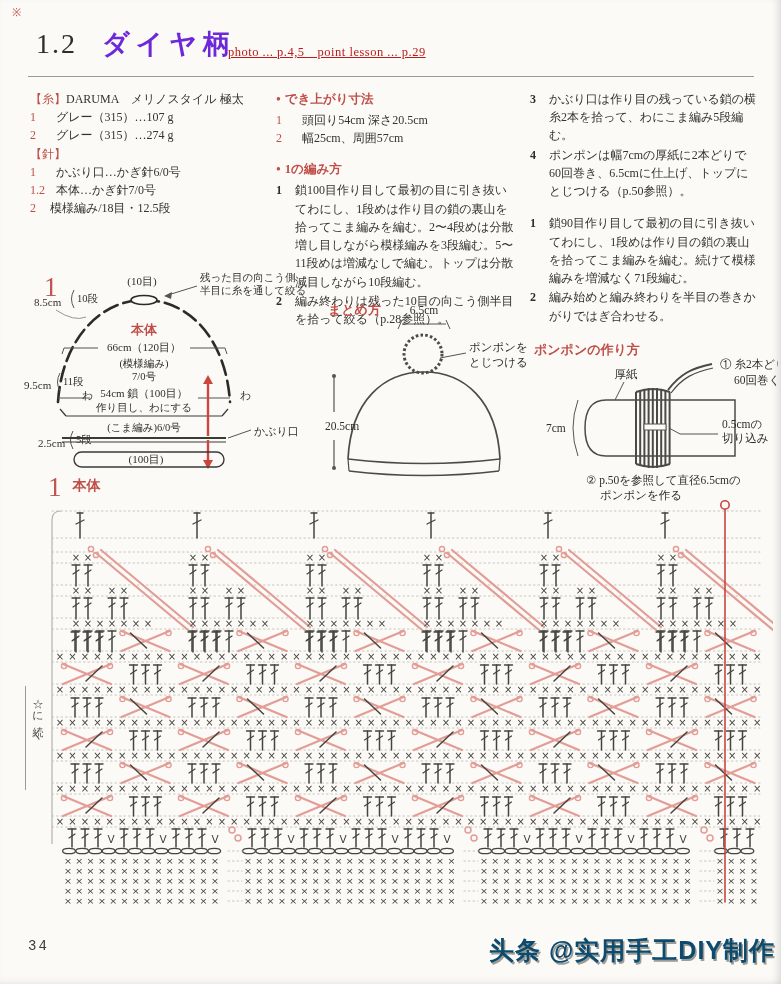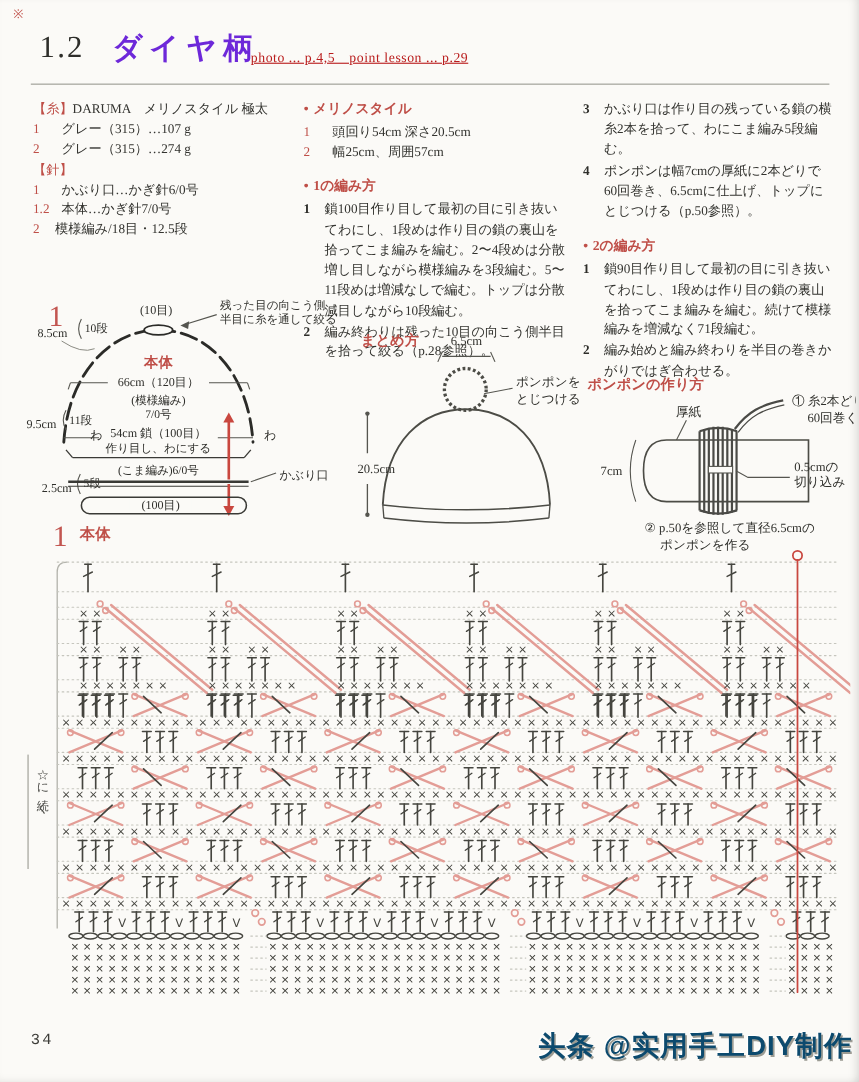--- a/index.html
+++ b/index.html
@@ -72,21 +72,21 @@
           <span>かぶり口…かぎ針6/0号</span>
         </div>
       <div class="item">
           <span class="inum">1.2</span>
           <span>本体…かぎ針7/0号</span>
         </div>
       <div class="plain"><span class="pnum">2</span><span>模様編み/18目・12.5段</span></div>
     </div>
 
     <div class="col col2">
-      <div class="h-red"><span class="bullet">●</span><span>メリノスタイル</span></div>
+      <div class="h-red"><span class="bullet">●</span><span>でき上がり寸法</span></div>
       <div class="item">
           <span class="inum">1</span>
           <span>頭回り54cm 深さ20.5cm</span>
         </div>
       <div class="item">
           <span class="inum">2</span>
           <span>幅25cm、周囲57cm</span>
         </div>
       <div class="gap"></div>
       <div class="h-red"><span class="bullet">●</span><span>1の編み方</span></div>
@@ -103,21 +103,20 @@
     <div class="col col3">
       <div class="step">
           <span class="snum">3</span>
           <span>かぶり口は作り目の残っている鎖の横糸2本を拾って、わにこま編み5段編む。</span>
         </div>
       <div class="step">
           <span class="snum">4</span>
           <span>ポンポンは幅7cmの厚紙に2本どりで60回巻き、6.5cmに仕上げ、トップにとじつける（p.50参照）。</span>
         </div>
       <div class="gap"></div>
-      <div class="h-red"><span class="bullet">●</span><span>2の編み方</span></div>
       <div class="step">
           <span class="snum">1</span>
           <span>鎖90目作り目して最初の目に引き抜いてわにし、1段めは作り目の鎖の裏山を拾ってこま編みを編む。続けて模様編みを増減なく71段編む。</span>
         </div>
       <div class="step">
           <span class="snum">2</span>
           <span>編み始めと編み終わりを半目の巻きかがりではぎ合わせる。</span>
         </div>
     </div>
   </div>

